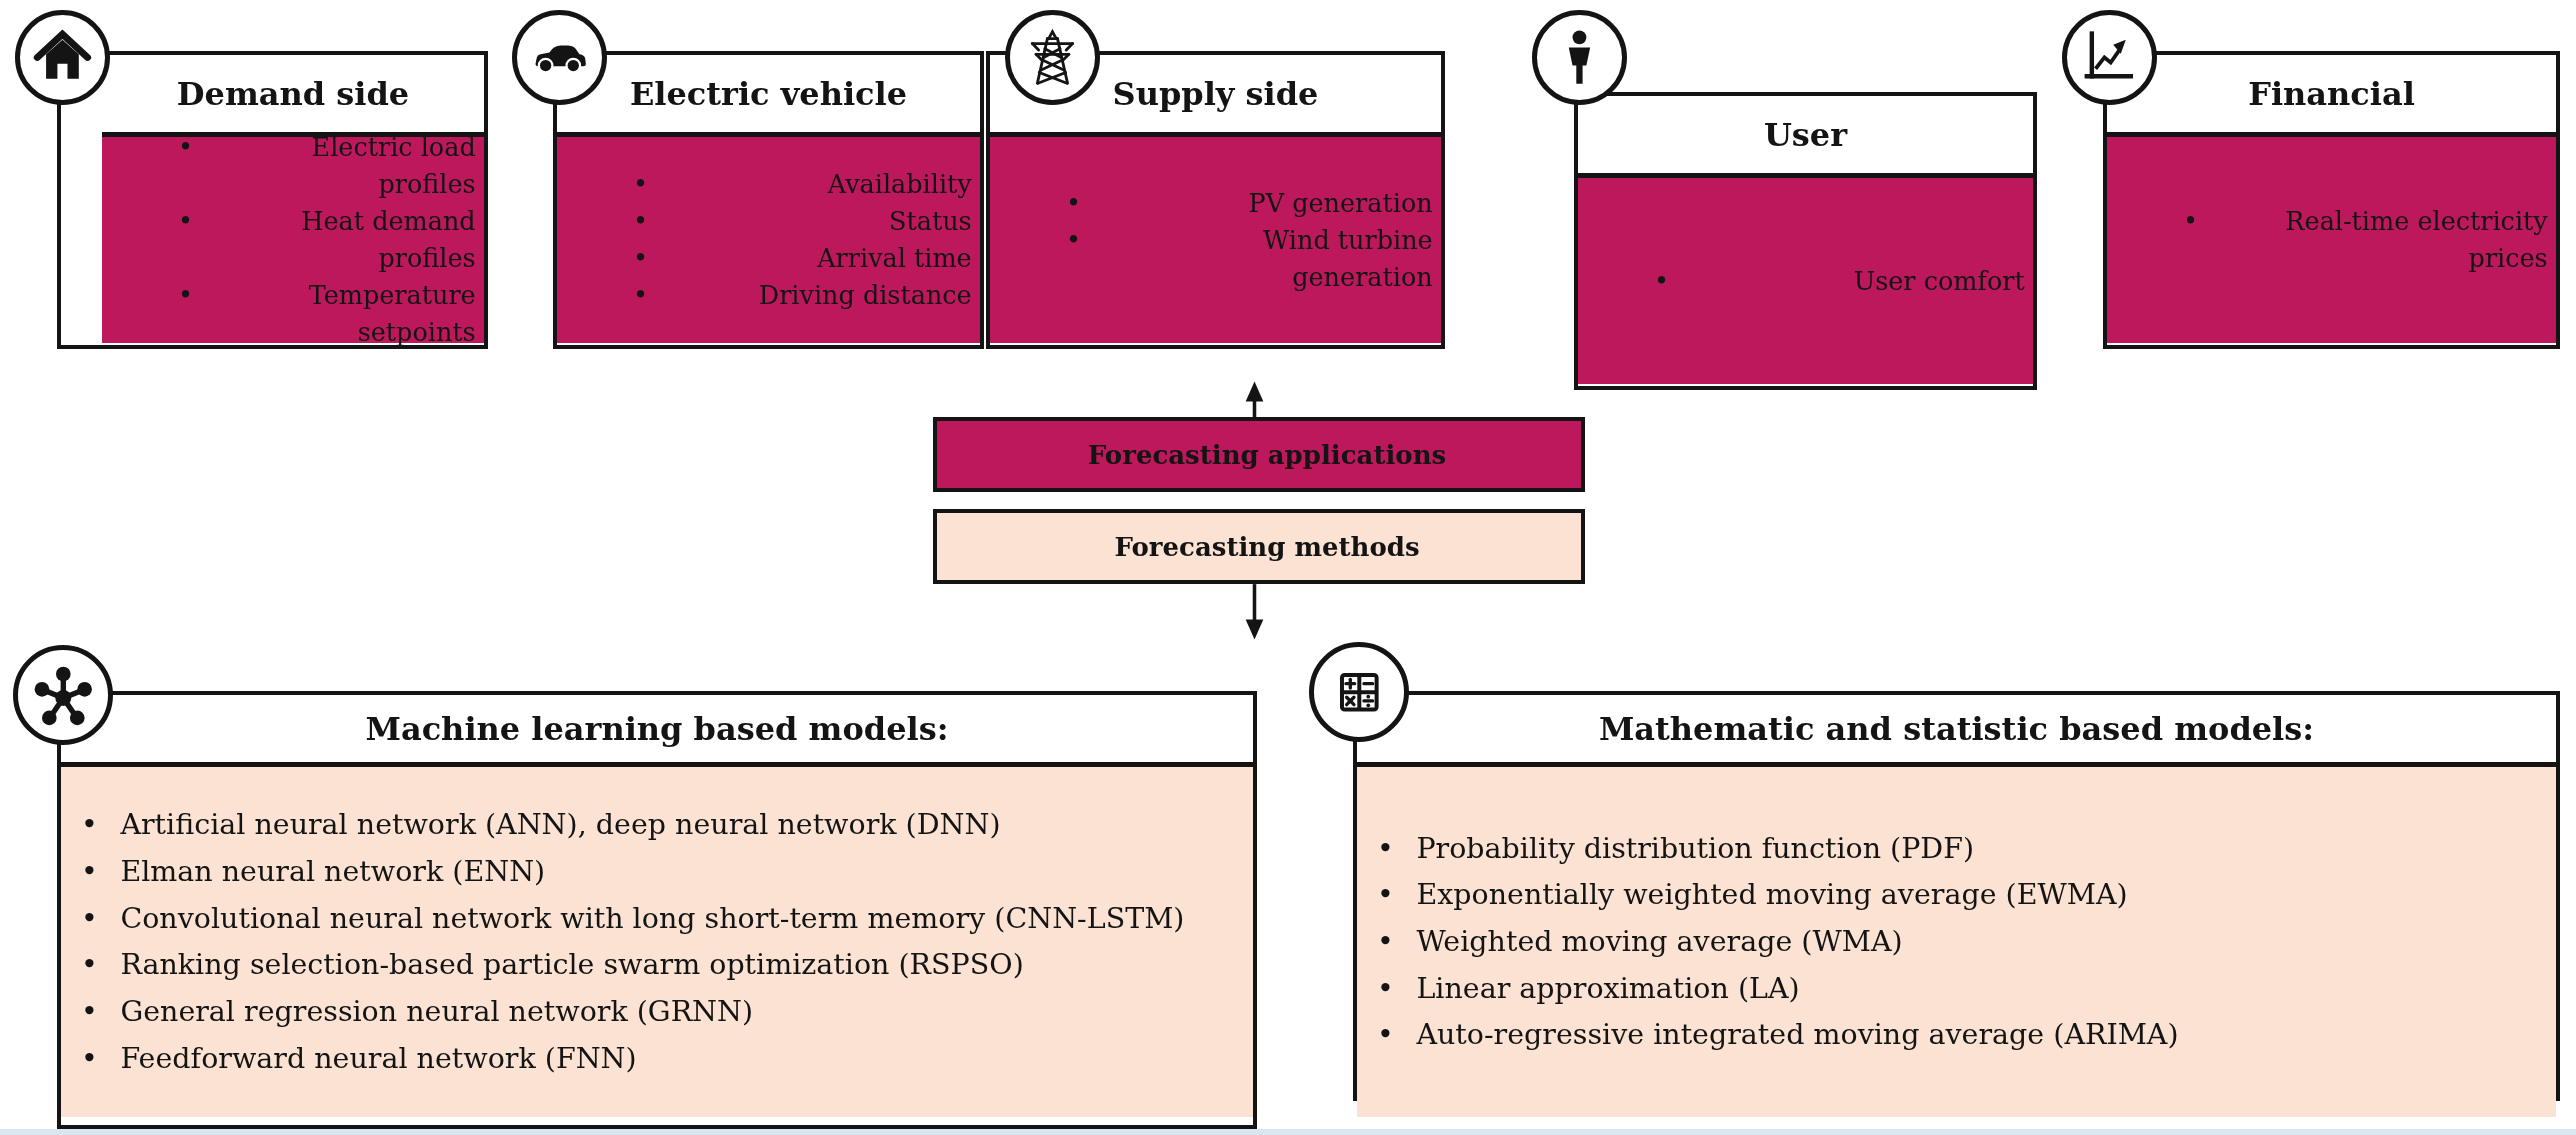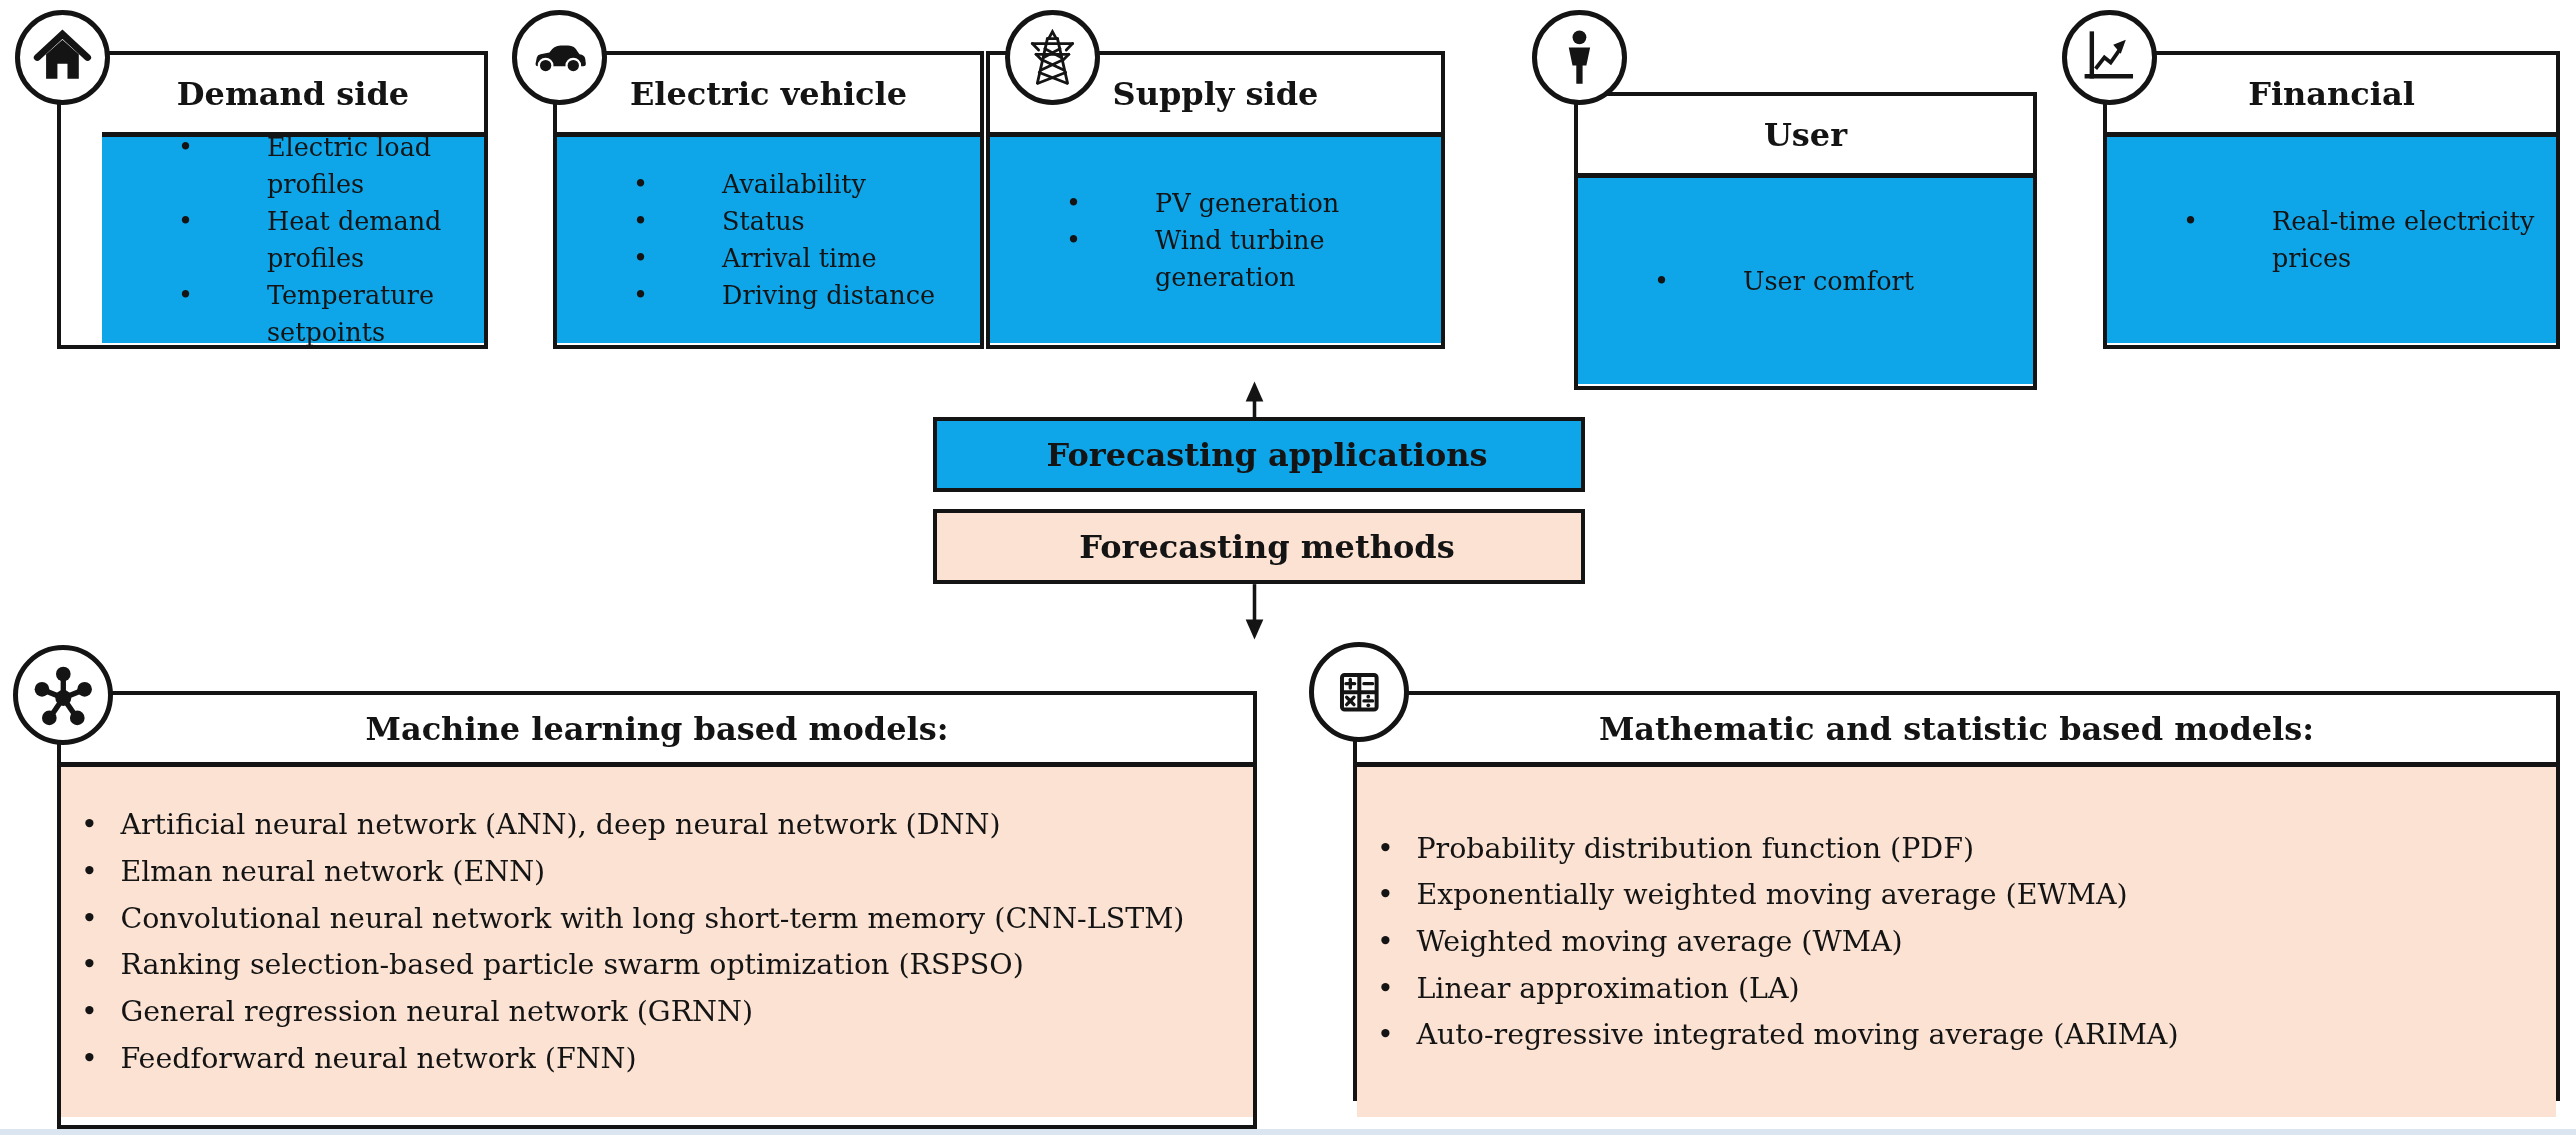--- a/index.html
+++ b/index.html
@@ -5,36 +5,36 @@
   html,body{margin:0;padding:0;background:#ffffff;}
   .canvas{
     position:relative;width:2576px;height:1135px;background:#ffffff;
     font-family:"DejaVu Serif","Liberation Serif",serif;color:#141414;overflow:hidden;
   }
   .box{position:absolute;border:4.8px solid #141414;background:#ffffff;box-sizing:border-box;}
   .hdr{display:flex;align-items:center;justify-content:center;background:#ffffff;
        border-bottom:5.3px solid #141414;box-sizing:border-box;}
   .title{font-weight:bold;font-size:32px;white-space:nowrap;}
   .body{box-sizing:border-box;display:flex;flex-direction:column;justify-content:center;}
-  .yellow{background:#0ea5e9;}
+  .yellow{background:#be185d;text-align:right;}
   .salmon{background:#FBE2D3;}
   ul.list{list-style:none;margin:0;padding:0;}
   .top-list li{display:grid;grid-template-columns:33px 1fr;column-gap:65px;
                padding-left:67px;padding-right:8.3px;font-size:25.5px;line-height:37px;}
   .bot-list li{display:grid;grid-template-columns:26px 1fr;column-gap:18px;
                padding-left:15.4px;padding-right:12px;font-size:28.5px;line-height:36px;margin:10.7px 0;}
   .bu{text-align:center;}
   .bu::before{content:"\2022";}
   .txt{white-space:pre-line;}
   .circle{position:absolute;background:#ffffff;border:5.3px solid #141414;border-radius:50%;
           display:flex;align-items:center;justify-content:center;box-sizing:border-box;z-index:5;}
   .circle svg{width:74%;height:74%;}
   .mid{position:absolute;display:flex;align-items:center;justify-content:center;
        border:4.8px solid #141414;box-sizing:border-box;}
-  .mid .title{font-size:32px;margin-left:16px;}
+  .mid .title{font-size:26px;margin-left:16px;}
   .arrow{position:absolute;z-index:2;}
   .bottom-strip{position:absolute;left:0;top:1129px;width:2576px;height:6.5px;background:#dbe5ef;}
   
   .top-hdr{height:82px;}
   .bot-hdr{height:72px;}
 </style>
 </head>
 <body>
 
 <div class="canvas">

